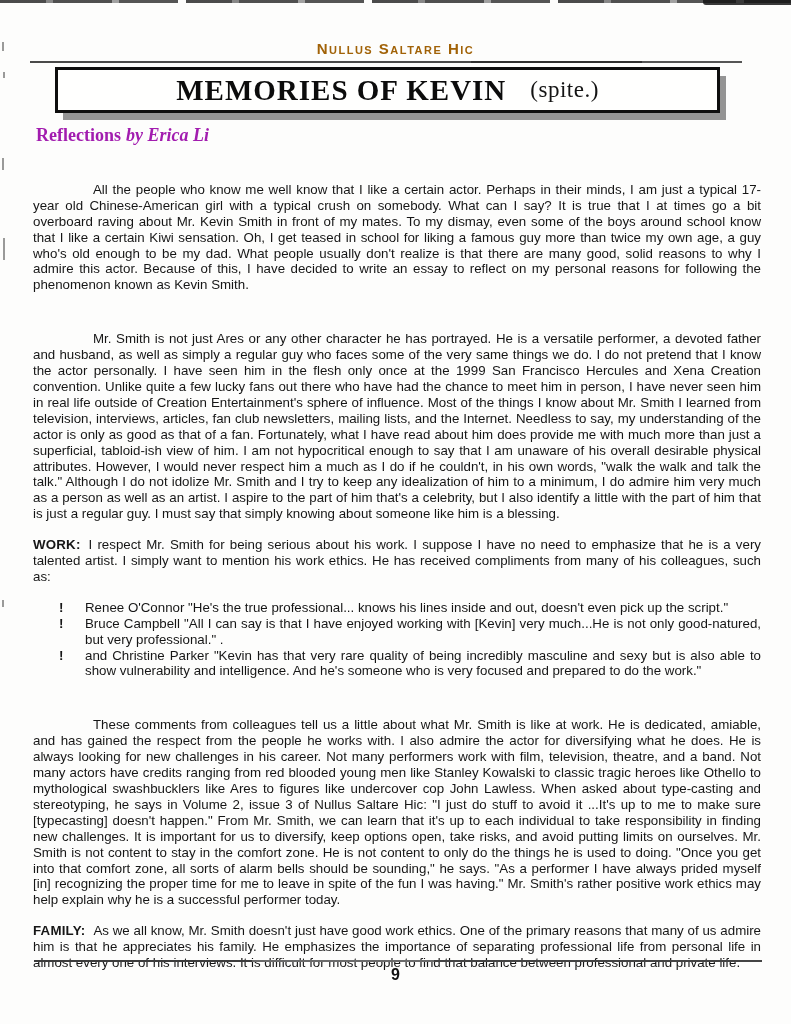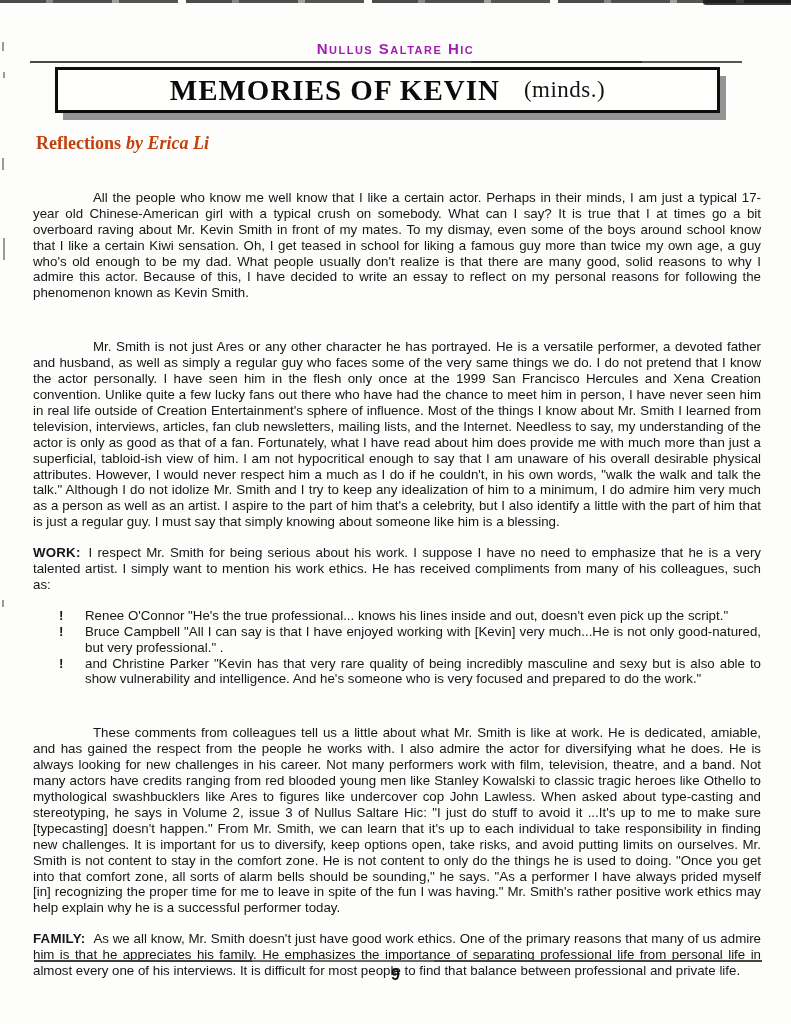--- a/index.html
+++ b/index.html
@@ -30,21 +30,21 @@
   .m2{left:3px;top:72px;width:2px;height:6px;}
   .m3{left:2px;top:158px;width:2px;height:12px;}
   .m4{left:3px;top:238px;width:2px;height:22px;}
   .m5{left:2px;top:600px;width:2px;height:7px;}
   
   .masthead{
     position:absolute;top:40px;left:0;width:791px;
     text-align:center;
     font-weight:bold;font-size:15px;letter-spacing:1.5px;
     font-variant:small-caps;
-    color:#a21caf;
+    color:#a16207;
   }
   .header-rule{
     position:absolute;top:61px;left:30px;width:712px;height:2px;
     background:linear-gradient(90deg,#4a4a4a 0 62%,#303030 62% 86%,#555 86%);
   }
   
   .title-box{
     position:absolute;top:67px;left:55px;width:659px;height:40px;
     background:#fffffe;
     border:3px solid #0e0e0e;
@@ -60,22 +60,22 @@
     font-family:"Liberation Serif", serif;
     font-size:23px;color:#141414;letter-spacing:.5px;
   }
   
   .content{
     position:absolute;top:124px;left:33px;width:728px;
     font-size:13.3px;line-height:15.9px;text-align:justify;
   }
   .byline{
     font-family:"Liberation Serif", serif;
-    font-size:18px;font-weight:bold;color:#c2410c;
-    margin:12px 0 24px 3px;text-align:left;
+    font-size:18px;font-weight:bold;color:#a21caf;
+    margin:4px 0 24px 3px;text-align:left;
   }
   .byline .author{font-style:italic;margin-left:5px;}
   p.para{margin:0 0 15px 0;}
   p.indent{text-indent:60px;margin-top:38px;}
   .section-label{font-weight:bold;letter-spacing:.2px;margin-right:8px;}
   ul.quotes{
     list-style:none;margin:0 0 15px 0;padding:0;
   }
   ul.quotes li{
     position:relative;padding-left:52px;margin:0;
@@ -104,21 +104,21 @@
   <div class="scan-left-mark m2"></div>
   <div class="scan-left-mark m3"></div>
   <div class="scan-left-mark m4"></div>
   <div class="scan-left-mark m5"></div>
 
   <div class="masthead">Nullus Saltare Hic</div>
   <div class="header-rule"></div>
 
   <div class="title-box">
     <span class="title-main">MEMORIES OF KEVIN</span>
-    <span class="title-suffix">(minds.)</span>
+    <span class="title-suffix">(spite.)</span>
   </div>
 
   <div class="content">
 
     <div class="byline">
       <span>Reflections</span><span class="author">by Erica Li</span>
     </div>
 
     <p class="para indent">All the people who know me well know that I like a certain actor. Perhaps in their minds, I am just a typical 17-year old Chinese-American girl with a typical crush on somebody. What can I say? It is true that I at times go a bit overboard raving about Mr. Kevin Smith in front of my mates. To my dismay, even some of the boys around school know that I like a certain Kiwi sensation. Oh, I get teased in school for liking a famous guy more than twice my own age, a guy who's old enough to be my dad. What people usually don't realize is that there are many good, solid reasons to why I admire this actor. Because of this, I have decided to write an essay to reflect on my personal reasons for following the phenomenon known as Kevin Smith.</p>
 

